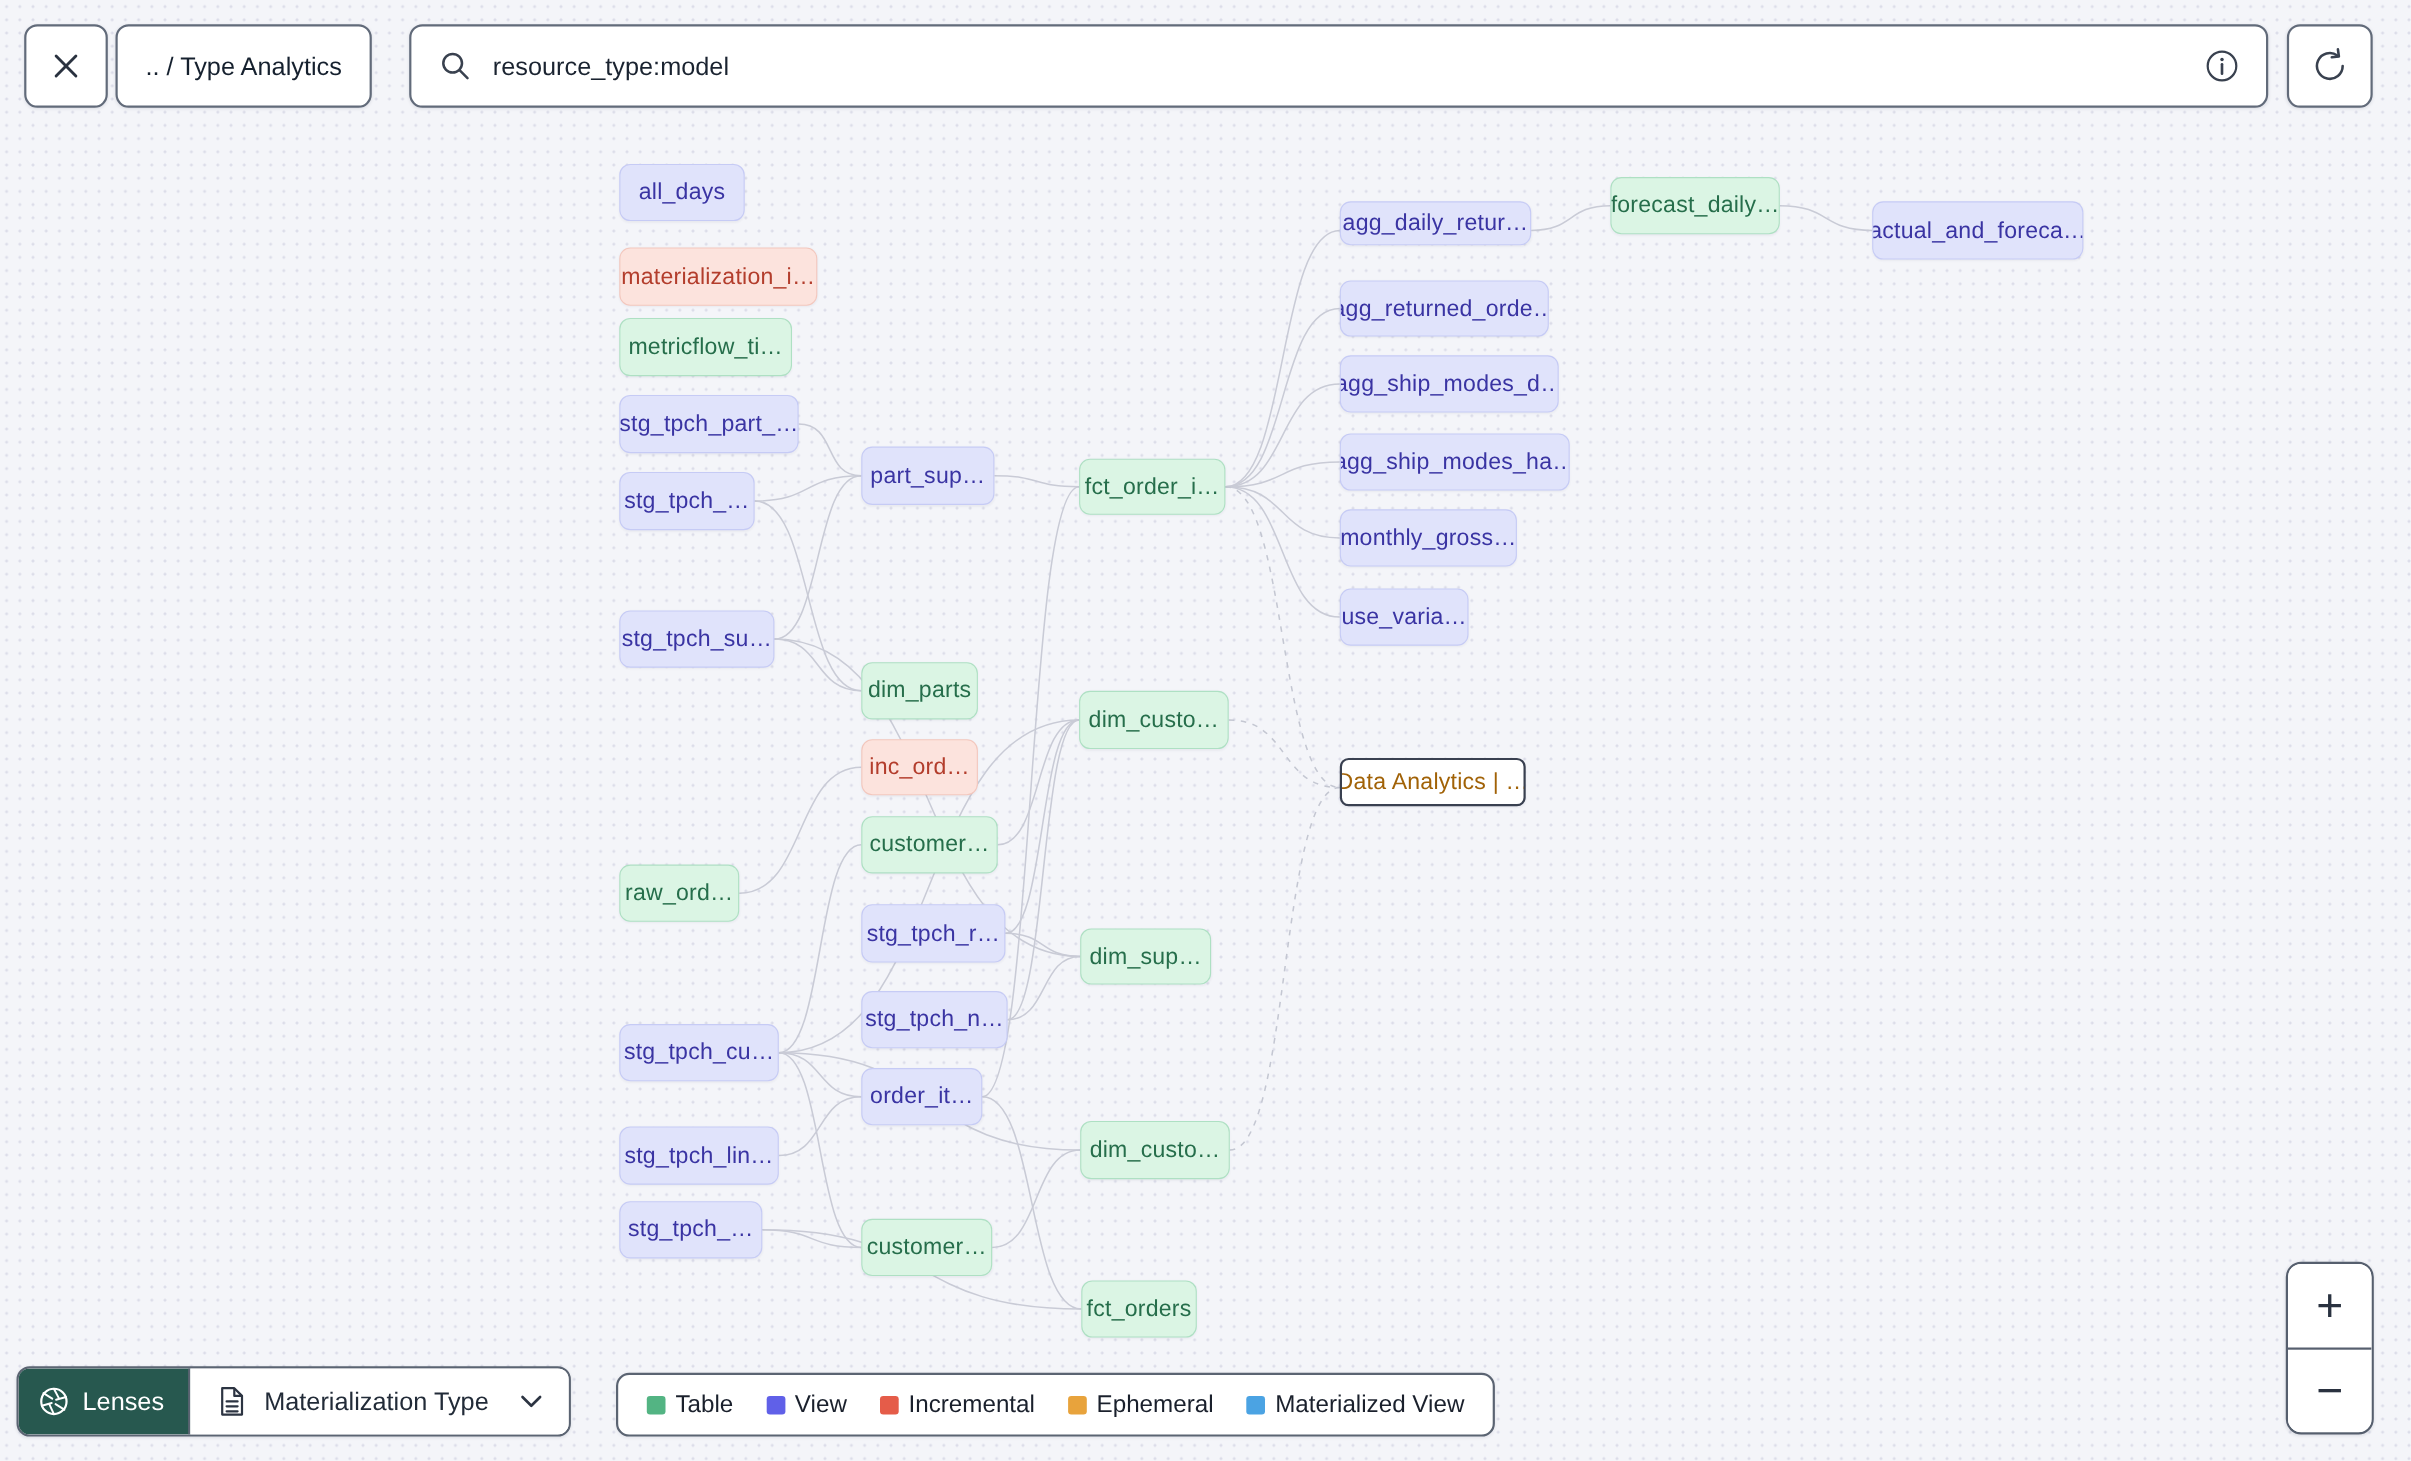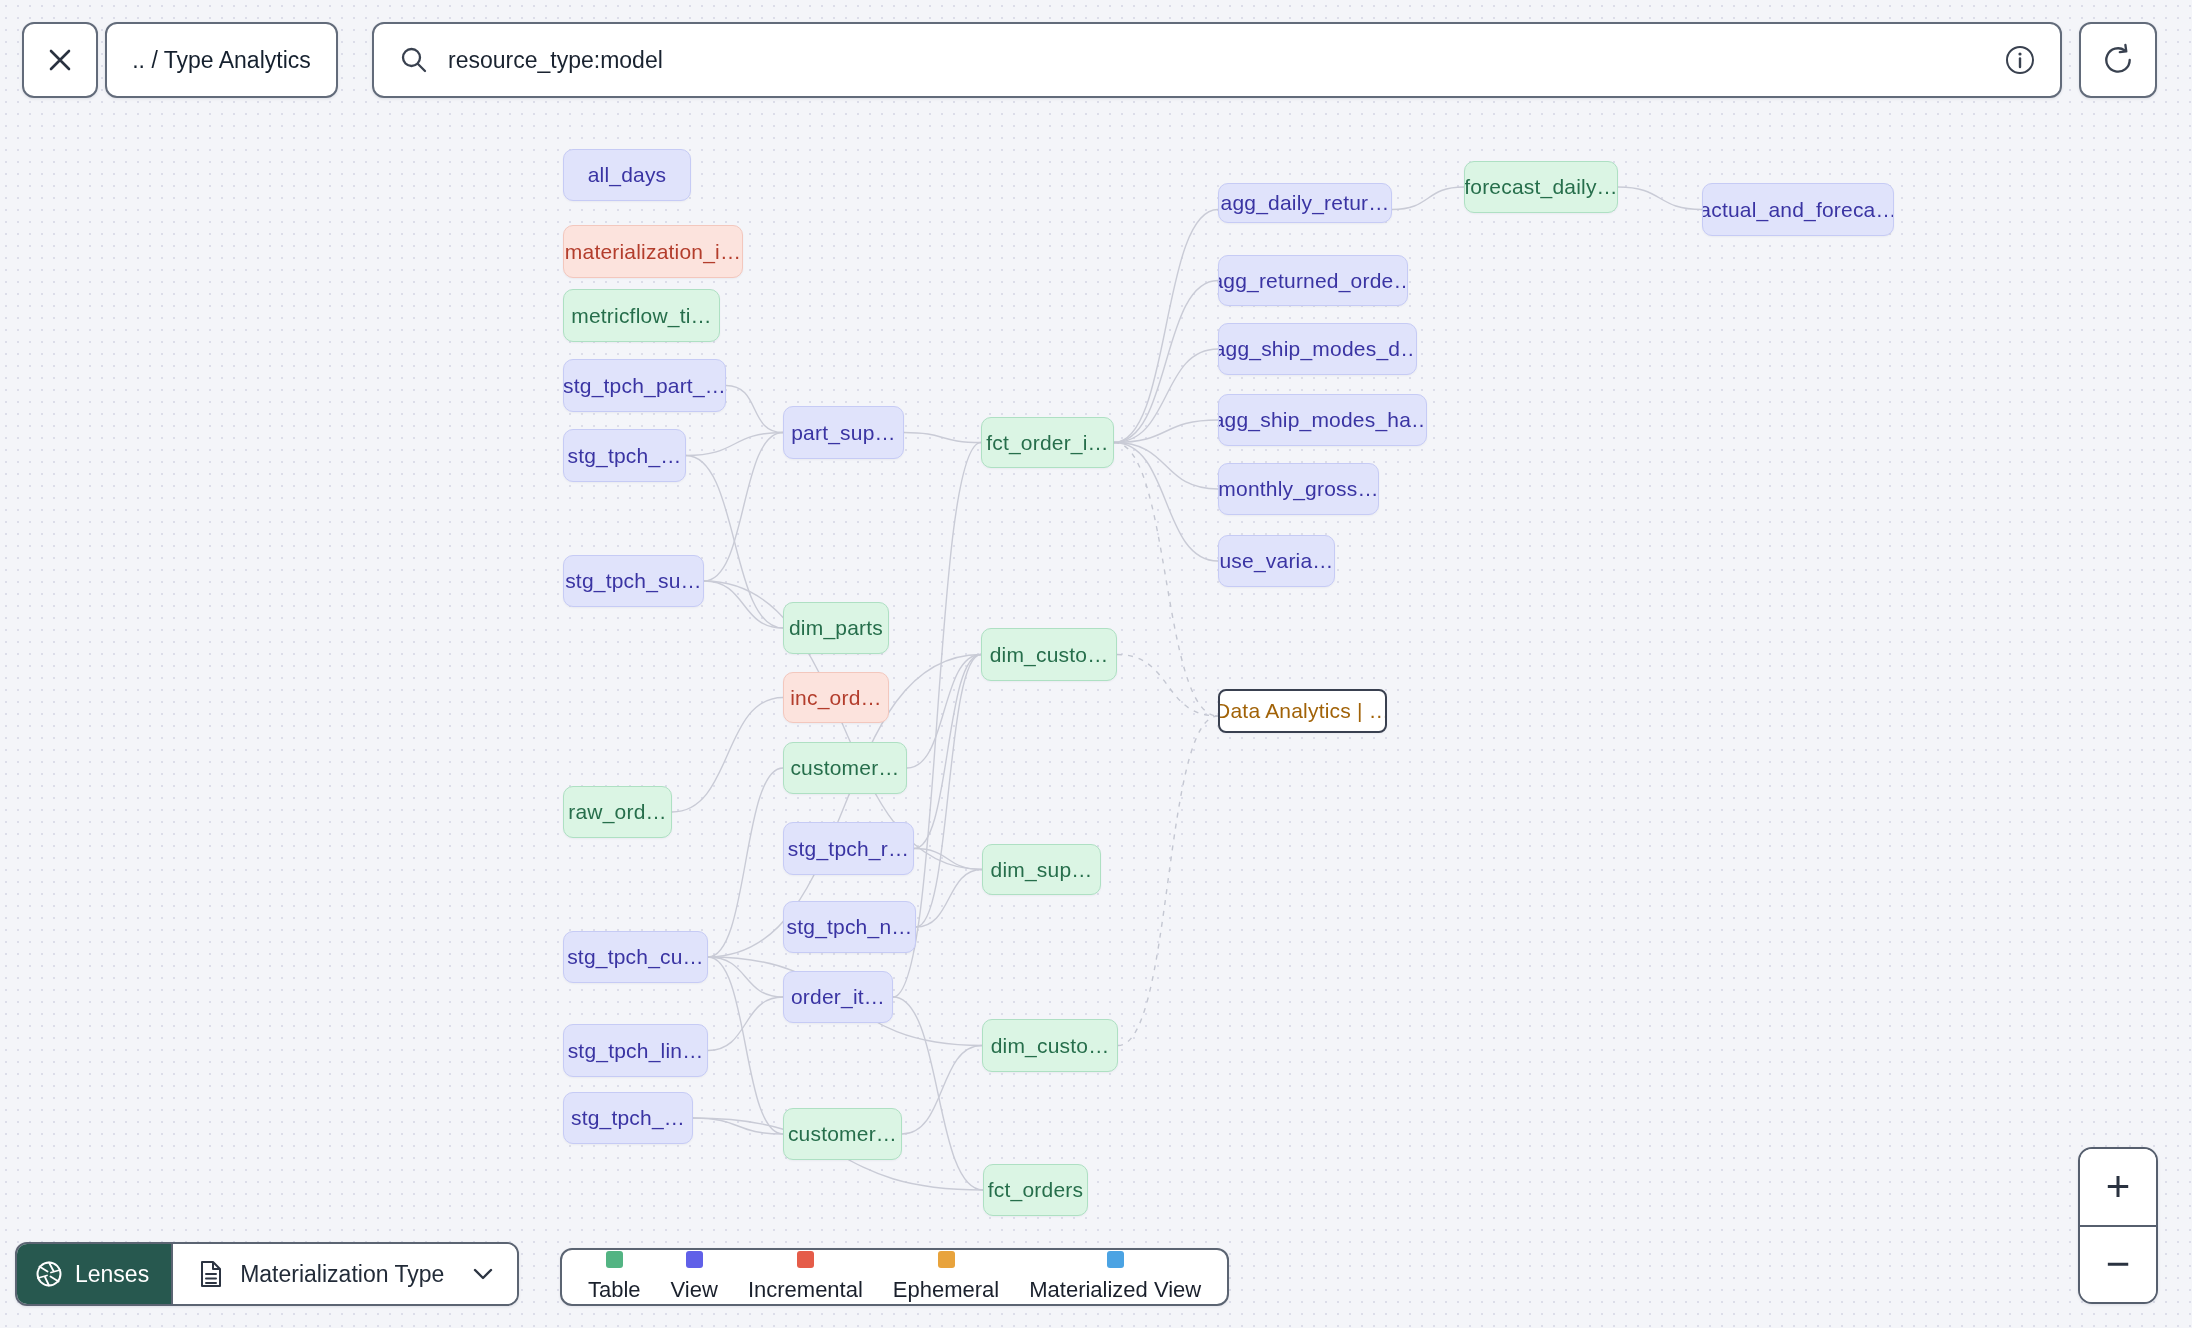--- a/index.html
+++ b/index.html
@@ -55,21 +55,21 @@
     color:#222b38;font-size:23px;cursor:pointer;background:#fff;
   }
   #materialization-dropdown .chev{margin-left:14px;}
   
   #legend{
     position:absolute;left:560px;top:1248px;height:58px;box-sizing:border-box;
     display:flex;align-items:center;gap:30px;padding:0 26px;
     background:#fff;border:2px solid #5b6472;border-radius:12px;
     font-size:22px;color:#1a202c;box-shadow:0 1px 3px rgba(20,30,60,.08);
   }
-  .legend-item{display:flex;align-items:center;gap:9px;white-space:nowrap;flex-direction:column;}
+  .legend-item{display:flex;align-items:center;gap:9px;white-space:nowrap;}
   .swatch{width:17px;height:17px;border-radius:3px;display:inline-block;}
   
   #zoom-control{
     position:absolute;left:2078px;top:1147px;width:80px;height:157px;box-sizing:border-box;
     background:#fff;border:2.5px solid #565f6e;border-radius:14px;
     display:flex;flex-direction:column;overflow:hidden;
     box-shadow:0 1px 3px rgba(20,30,60,.10);
   }
   .zoom-btn{
     flex:1;display:flex;align-items:center;justify-content:center;
@@ -114,21 +114,21 @@
     <path d="M1114 442.5 C1171.2 442.5 1160.8 420 1218 420" fill="none" stroke="#c9cbd6" stroke-width="1.4"></path>
     <path d="M1114 442.5 C1171.2 442.5 1160.8 489 1218 489" fill="none" stroke="#c9cbd6" stroke-width="1.4"></path>
     <path d="M1114 442.5 C1171.2 442.5 1160.8 561 1218 561" fill="none" stroke="#c9cbd6" stroke-width="1.4"></path>
     <path d="M1392 209.5 C1431.6 209.5 1424.4 187 1464 187" fill="none" stroke="#c9cbd6" stroke-width="1.4"></path>
     <path d="M1618 187 C1664.2 187 1655.8 209.5 1702 209.5" fill="none" stroke="#c9cbd6" stroke-width="1.4"></path>
     <path d="M1114 442.5 C1171.2 442.5 1160.8 716 1218 716" fill="none" stroke="#c4c7d2" stroke-width="1.4" stroke-dasharray="5 6"></path>
     <path d="M1117 654.5 C1172.55 654.5 1162.45 716 1218 716" fill="none" stroke="#c4c7d2" stroke-width="1.4" stroke-dasharray="5 6"></path>
     <path d="M1118 1045.5 C1173 1045.5 1163 716 1218 716" fill="none" stroke="#c4c7d2" stroke-width="1.4" stroke-dasharray="5 6"></path>
   </svg>
 <div id="node-layer">
-    <div class="node" style="left: 563px; top: 149px; width: 128px; height: 52px; background: rgb(224, 227, 251); border: 1.5px solid rgb(198, 203, 245); color: rgb(58, 52, 163);">all_days</div>
+    <div class="node" style="left: 563px; top: 149px; width: 114px; height: 52px; background: rgb(224, 227, 251); border: 1.5px solid rgb(198, 203, 245); color: rgb(58, 52, 163);">all_days</div>
     <div class="node" style="left: 563px; top: 225px; width: 180px; height: 53px; background: rgb(252, 227, 221); border: 1.5px solid rgb(243, 199, 189); color: rgb(179, 61, 44);">materialization_i…</div>
     <div class="node" style="left: 563px; top: 289px; width: 157px; height: 53px; background: rgb(219, 245, 228); border: 1.5px solid rgb(174, 224, 195); color: rgb(38, 110, 75);">metricflow_ti…</div>
     <div class="node" style="left: 563px; top: 359px; width: 163px; height: 53px; background: rgb(224, 227, 251); border: 1.5px solid rgb(198, 203, 245); color: rgb(58, 52, 163);">stg_tpch_part_…</div>
     <div class="node" style="left: 563px; top: 429px; width: 123px; height: 53px; background: rgb(224, 227, 251); border: 1.5px solid rgb(198, 203, 245); color: rgb(58, 52, 163);">stg_tpch_…</div>
     <div class="node" style="left: 563px; top: 555px; width: 141px; height: 52px; background: rgb(224, 227, 251); border: 1.5px solid rgb(198, 203, 245); color: rgb(58, 52, 163);">stg_tpch_su…</div>
     <div class="node" style="left: 783px; top: 406px; width: 121px; height: 53px; background: rgb(224, 227, 251); border: 1.5px solid rgb(198, 203, 245); color: rgb(58, 52, 163);">part_sup…</div>
     <div class="node" style="left: 981px; top: 417px; width: 133px; height: 51px; background: rgb(219, 245, 228); border: 1.5px solid rgb(174, 224, 195); color: rgb(38, 110, 75);">fct_order_i…</div>
     <div class="node" style="left: 1218px; top: 183px; width: 174px; height: 40px; background: rgb(224, 227, 251); border: 1.5px solid rgb(198, 203, 245); color: rgb(58, 52, 163);">agg_daily_retur…</div>
     <div class="node" style="left: 1464px; top: 161px; width: 154px; height: 52px; background: rgb(219, 245, 228); border: 1.5px solid rgb(174, 224, 195); color: rgb(38, 110, 75);">forecast_daily…</div>
     <div class="node" style="left: 1702px; top: 183px; width: 192px; height: 53px; background: rgb(224, 227, 251); border: 1.5px solid rgb(198, 203, 245); color: rgb(58, 52, 163);">actual_and_foreca…</div>

